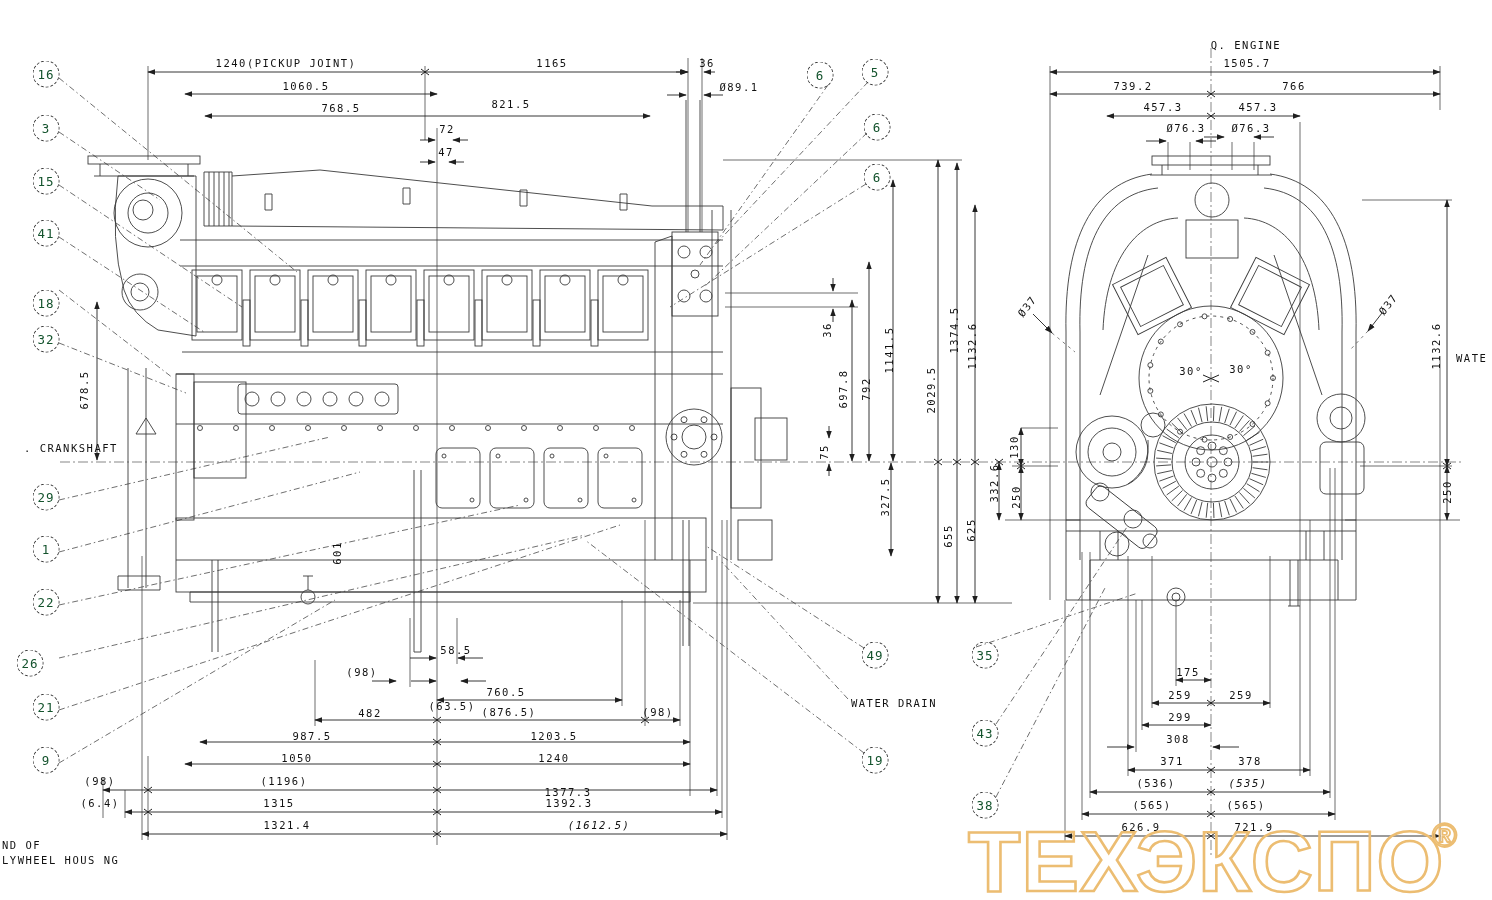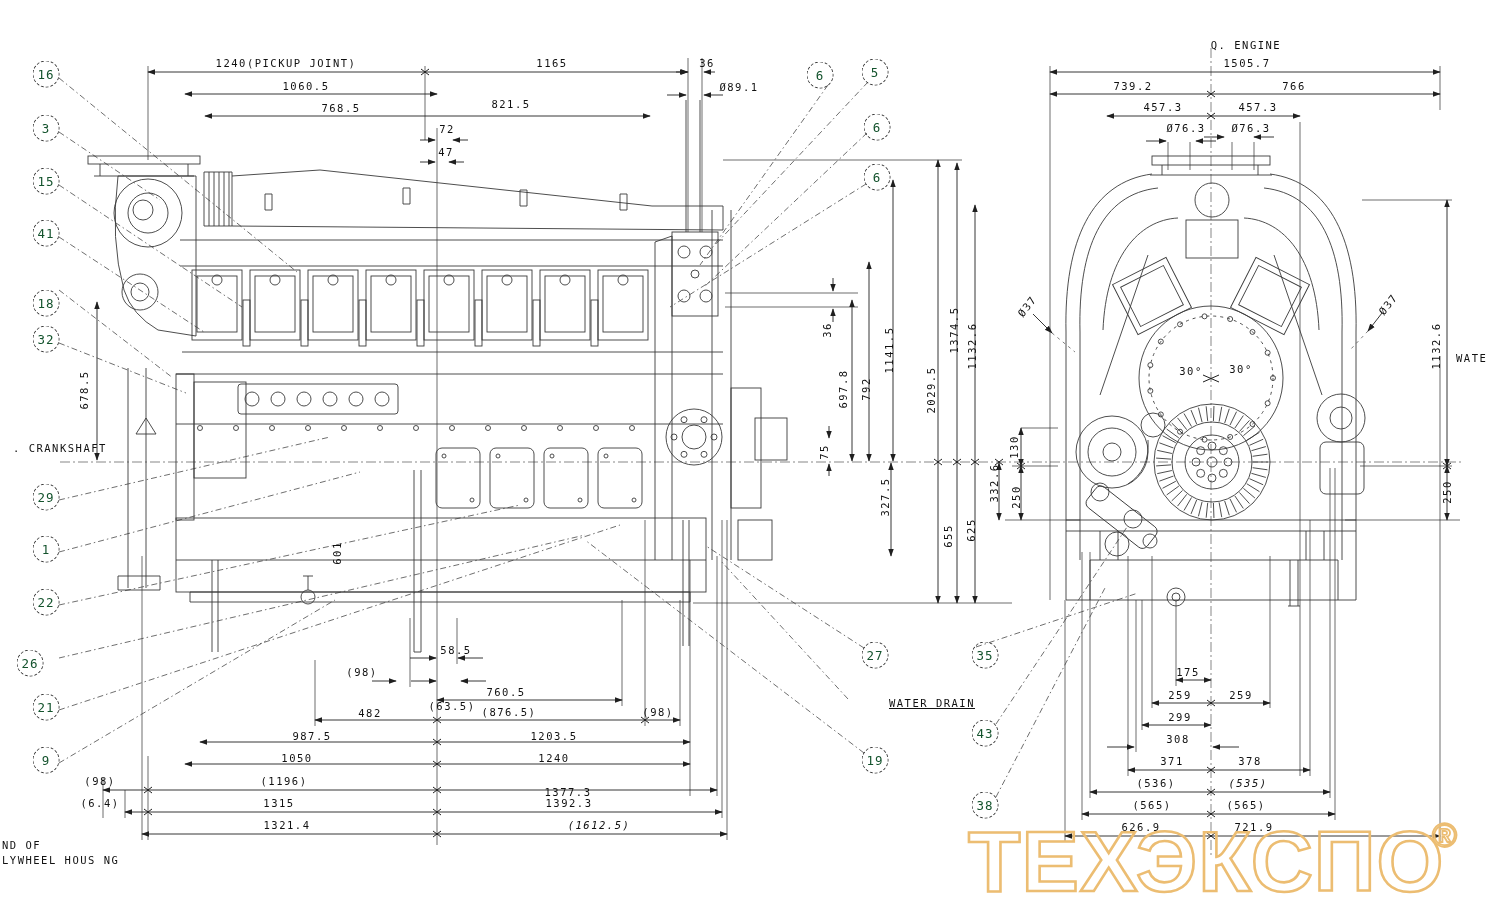--- a/index.html
+++ b/index.html
@@ -473,30 +473,30 @@
       <div class="balloon" style="left: 46px; top: 497px;">29</div>
       <div class="balloon" style="left: 46px; top: 549px;">1</div>
       <div class="balloon" style="left: 46px; top: 602px;">22</div>
       <div class="balloon" style="left: 30px; top: 655px; margin-top: 8px;">26</div>
       <div class="balloon" style="left: 46px; top: 707px;">21</div>
       <div class="balloon" style="left: 46px; top: 760px;">9</div>
       <div class="balloon" style="left: 820px; top: 75px;">6</div>
       <div class="balloon" style="left: 875px; top: 72px;">5</div>
       <div class="balloon" style="left: 877px; top: 127px;">6</div>
       <div class="balloon" style="left: 877px; top: 177px;">6</div>
-      <div class="balloon" style="left: 875px; top: 655px;">27</div>
+      <div class="balloon" style="left: 875px; top: 655px;">49</div>
       <div class="balloon" style="left: 875px; top: 760px;">19</div>
       <div class="balloon" style="left: 985px; top: 655px;">35</div>
       <div class="balloon" style="left: 985px; top: 733px;">43</div>
       <div class="balloon" style="left: 985px; top: 805px;">38</div>
     </div>
 
-<span class="lbl" style="left:0px;top:442px;padding-left:13px;">. CRANKSHAFT</span>
+<span class="lbl" style="left:11px;top:442px;padding-left:13px;">. CRANKSHAFT</span>
 <span class="lbl" style="left:2px;top:839px;">ND OF</span>
 <span class="lbl" style="left:2px;top:854px;">LYWHEEL HOUS NG</span>
-<span class="lbl center" style="left:932px;top:703px;text-decoration:underline;">WATER DRAIN</span>
+<span class="lbl center" style="left:894px;top:703px;">WATER DRAIN</span>
 <span class="lbl center" style="left:1246px;top:45px;">Q. ENGINE</span>
 <span class="lbl" style="left:1456px;top:340px;margin-top:12px;">WATE</span>
 
 <div class="wm">ТЕХЭКСПО</div>
 <div class="wm-reg">®</div>
 
 </div>
 
 </body></html>

